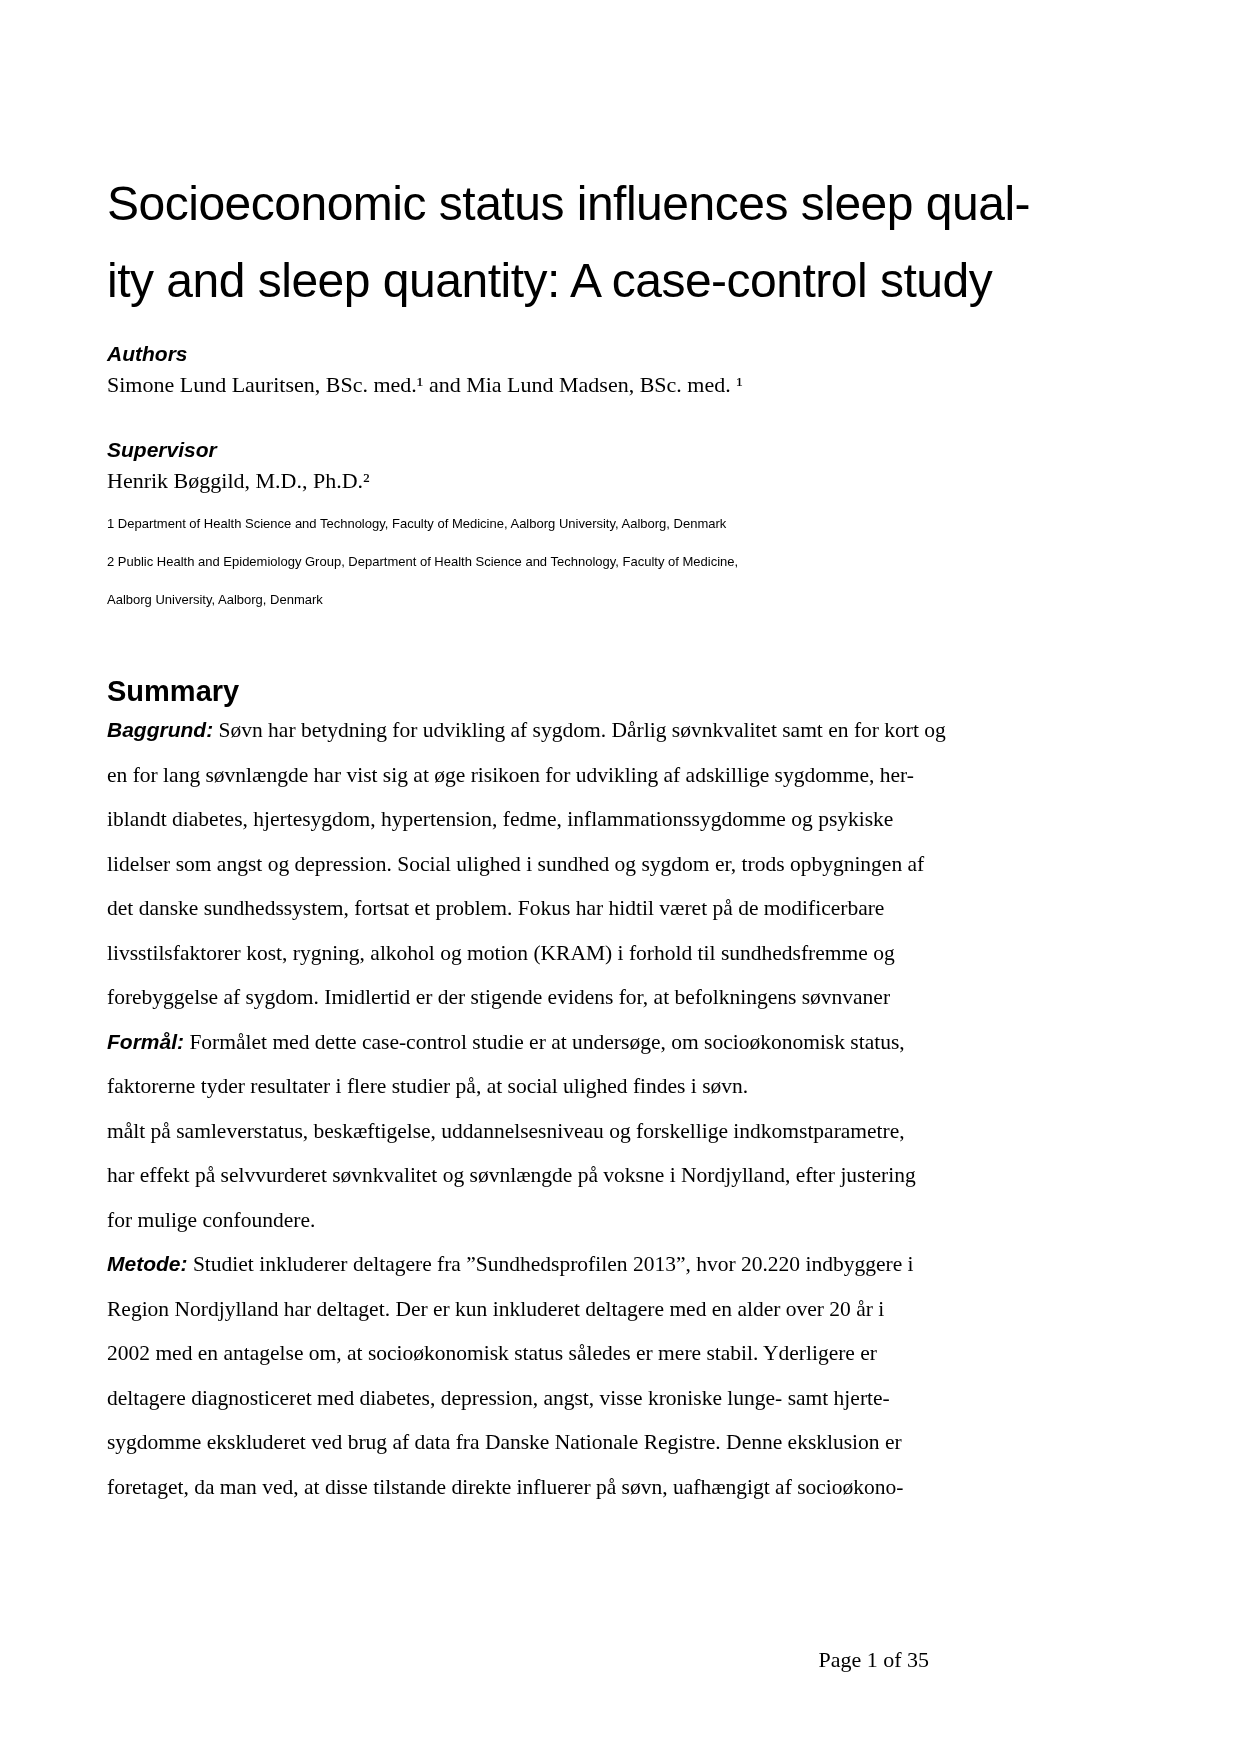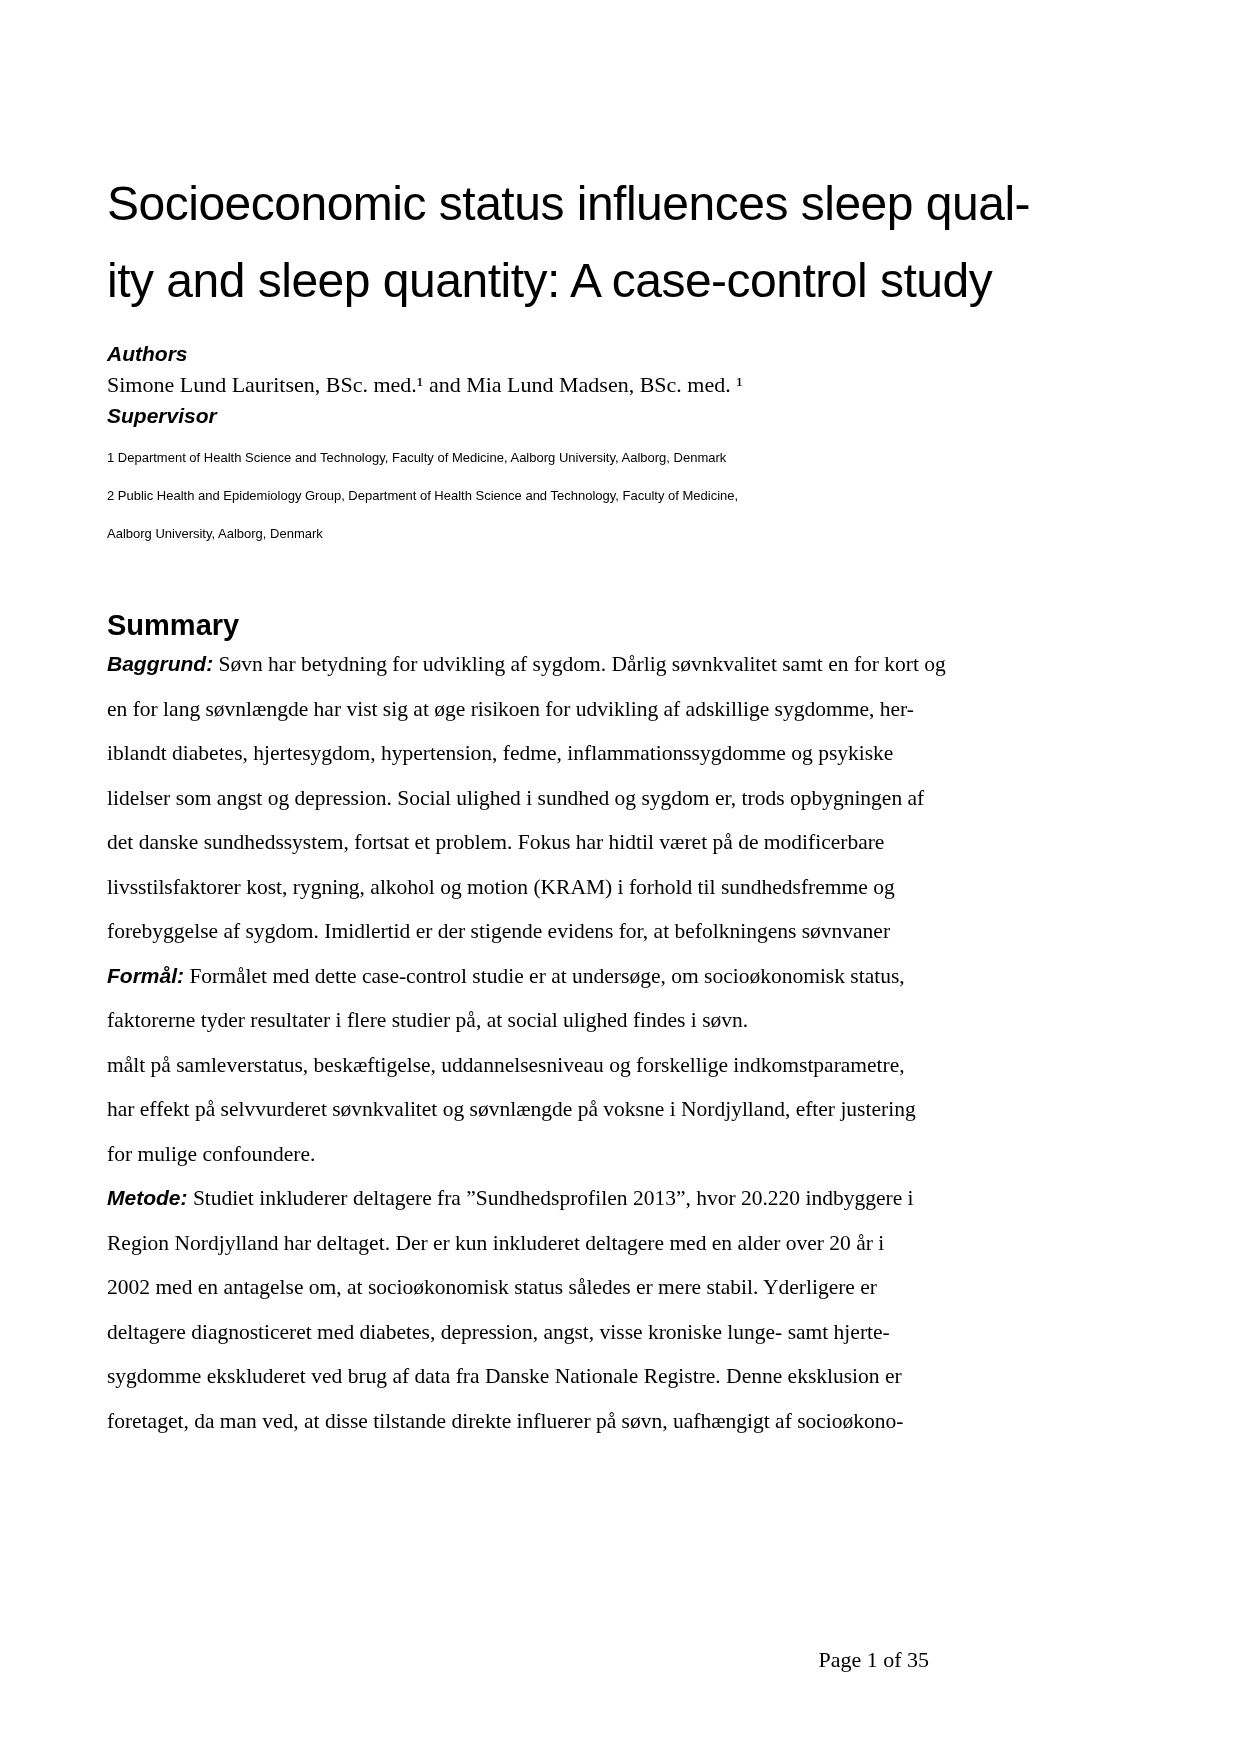--- a/index.html
+++ b/index.html
@@ -26,21 +26,21 @@
   .title-line { display: block; white-space: nowrap; }
 
   .sec-heading {
     font-family: "Liberation Sans", sans-serif;
     font-weight: 700;
     font-style: italic;
     font-size: 21px;
     line-height: 30px;
   }
   .authors-heading { margin-top: 20px; }
-  .supervisor-heading { }
+  .supervisor-heading { margin-top: 34px; }
 
   .names {
     font-family: "Liberation Serif", serif;
     font-size: 22px;
     line-height: 32px;
     white-space: nowrap;
   }
 
   .affiliations { margin-top: 8px; }
   .affil-line {
@@ -90,20 +90,21 @@
 
     <h1 class="doc-title">
       <span class="title-line">Socioeconomic status influences sleep qual-</span>
       <span class="title-line">ity and sleep quantity: A case-control study</span>
     </h1>
 
     <div class="sec-heading authors-heading">Authors</div>
     <div class="names">Simone Lund Lauritsen, BSc. med.¹ and Mia Lund Madsen, BSc. med. ¹</div>
 
     <div class="sec-heading supervisor-heading">Supervisor</div>
+    <div class="names">Henrik Bøggild, M.D., Ph.D.²</div>
 
     <div class="affiliations">
       <div class="affil-line">1 Department of Health Science and Technology, Faculty of Medicine, Aalborg University, Aalborg, Denmark</div>
       <div class="affil-line">2 Public Health and Epidemiology Group, Department of Health Science and Technology, Faculty of Medicine,</div>
       <div class="affil-line">Aalborg University, Aalborg, Denmark</div>
     </div>
 
     <h2 class="summary-heading">Summary</h2>
 
     <div class="summary-body">

